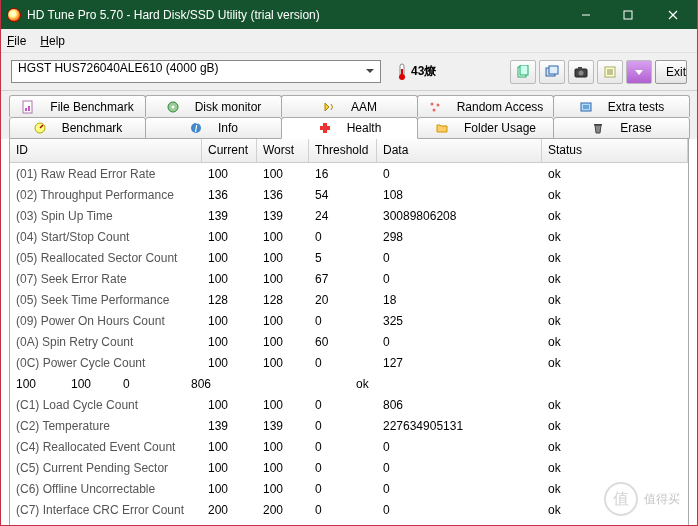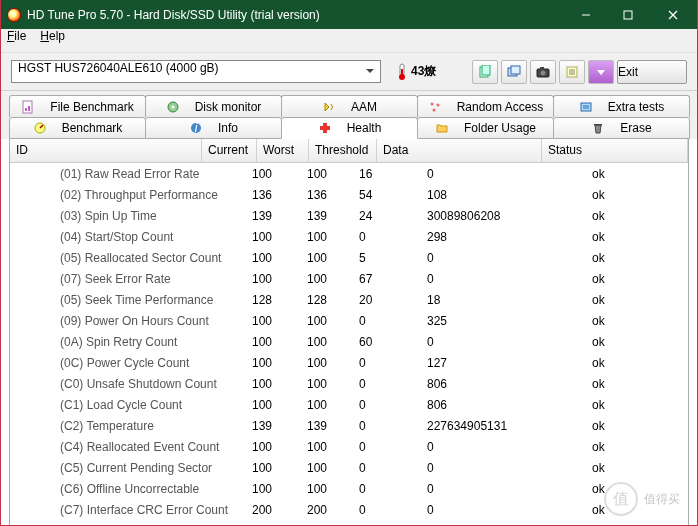--- a/index.html
+++ b/index.html
@@ -4,51 +4,51 @@
 <style>
 * { margin: 0; padding: 0; box-sizing: border-box; font-family: "Microsoft YaHei", Tahoma, Arial, sans-serif; font-size: 12px; }
 body { background: #fff; width: 698px; height: 526px; overflow: hidden; border: 1px solid #c13247; border-top: none; }
 .titlebar { background: #14532d; color: #fff; height: 29px; display: flex; align-items: center; padding-left: 6px; }
 .titlebar .ticon { width: 14px; height: 14px; background: radial-gradient(circle at 40% 40%, #fff 0%, #ff9 30%, #f60 70%); border-radius: 50%; margin-right: 6px; border: 1px solid #a00; }
 .titlebar .ttext { flex: 1; font-size: 12px; }
 .titlebar .tbtns { display: flex; }
 .titlebar .tbtn { width: 42px; height: 29px; display: flex; align-items: center; justify-content: center; color: #fff; cursor: pointer; }
 .titlebar .tbtn.close { width: 48px; }
 .titlebar .tbtn svg { width: 10px; height: 10px; }
-.menubar { background: #f0f0f0; height: 24px; display: flex; align-items: flex-start; padding: 0 6px; gap: 14px; border-bottom: 1px solid #e0e0e0; }
+.menubar { background: #f0f0f0; height: 24px; display: flex; align-items: center; padding: 0 6px; gap: 14px; border-bottom: 1px solid #e0e0e0; }
 .menubar span { cursor: pointer; }
 .menubar span u { text-decoration: underline; }
 .toolbar { background: #f0f0f0; padding: 6px 10px; display: flex; align-items: center; gap: 10px; border-bottom: 1px solid #d0d0d0; height: 38px; }
 .drive-select { flex: 0 0 370px; height: 23px; border: 1px solid #888; background: #fff; font-family: "Courier New", monospace; font-size: 12px; padding: 0 22px 0 6px; position: relative; display: flex; align-items: flex-start; }
 .drive-select::after { content: ""; position: absolute; right: 6px; top: 8px; border: 4px solid transparent; border-top-color: #444; }
 .temp { display: flex; align-items: center; gap: 4px; padding: 2px 6px; }
 .temp .therm { width: 10px; height: 18px; display: inline-block; }
 .temp .tval { font-weight: bold; }
 .tbicons { display: flex; gap: 3px; margin-left: auto; align-items: center; }
 .tbicon { width: 26px; height: 24px; border: 1px solid #bbb; background: linear-gradient(#fdfdfd,#e8e8e8); display: flex; align-items: center; justify-content: center; cursor: pointer; border-radius: 2px; }
 .tbicon.purple { background: linear-gradient(#d8a0f0,#b060d0); }
-.exitbtn { width: 70px; height: 24px; border: 1px solid #999; background: linear-gradient(#fdfdfd,#e4e4e4); font-family: "Courier New", monospace; display: flex; align-items: center; justify-content: flex-start; cursor: pointer; border-radius: 2px; }
+.exitbtn { width: 32px; height: 24px; border: 1px solid #999; background: linear-gradient(#fdfdfd,#e4e4e4); font-family: "Courier New", monospace; display: flex; align-items: center; justify-content: flex-end; cursor: pointer; border-radius: 2px; }
 .tabs-wrap { padding: 4px 8px 0 8px; background: #f0f0f0; }
 .tabs-row { display: flex; }
 .tab { flex: 1 1 0; height: 22px; border: 1px solid #aaa; background: linear-gradient(#fff,#ececec); display: flex; align-items: center; justify-content: center; gap: 15px; cursor: pointer; font-size: 12px; border-top-left-radius: 3px; border-top-right-radius: 3px; margin-right: -1px; position: relative; }
 .tab.selected { background: #fff; border-bottom: 1px solid #fff; z-index: 2; }
 .tabs-row.r1 .tab { border-bottom: none; }
 .ticon2 { width: 14px; height: 14px; display: inline-flex; align-items: center; justify-content: center; }
 .table-wrap { margin: 0 8px 0 8px; border: 1px solid #aaa; border-top: none; height: 426px; overflow: hidden; background: #fff; }
 .thead { display: flex; background: linear-gradient(#fdfdfd,#ececec); border-bottom: 1px solid #ccc; height: 24px; }
 .thead > div, .trow > div { padding: 4px 6px; border-right: 1px solid #e4e4e4; overflow: hidden; white-space: nowrap; }
 .thead > div { font-weight: normal; border-right: 1px solid #d0d0d0; }
 .c-id { width: 192px; flex: 0 0 192px; }
 .c-cur { width: 55px; flex: 0 0 55px; }
 .c-wor { width: 52px; flex: 0 0 52px; }
 .c-thr { width: 68px; flex: 0 0 68px; }
 .c-dat { width: 165px; flex: 0 0 165px; }
 .c-sta { flex: 1; }
 .tbody { overflow-y: auto; height: 402px; }
-.trow { display: flex; height: 21px; align-items: center; margin-left: 44px; }
+.trow { display: flex; height: 21px; align-items: center; }
 .trow > div { border-right: none; }
 .trow > .c-id { color: #555; }
 .watermark { position: absolute; right: 18px; bottom: 10px; opacity: 0.5; font-size: 14px; color: #888; pointer-events: none; display: flex; align-items: center; gap: 6px; }
 .watermark .wcircle { width: 34px; height: 34px; border: 2px solid #bbb; border-radius: 50%; display: flex; align-items: center; justify-content: center; font-size: 16px; color: #aaa; }
 </style>
 </head>
 <body>
 
 <div class="titlebar">
   <span class="ticon"></span>
@@ -314,21 +314,20 @@
       </div>
       <div class="trow">
         <div class="c-id">(0C) Power Cycle Count</div>
         <div class="c-cur">100</div>
         <div class="c-wor">100</div>
         <div class="c-thr">0</div>
         <div class="c-dat">127</div>
         <div class="c-sta">ok</div>
       </div>
       <div class="trow">
-        <div class="c-id">(C0) Unsafe Shutdown Count</div>
         <div class="c-cur">100</div>
         <div class="c-wor">100</div>
         <div class="c-thr">0</div>
         <div class="c-dat">806</div>
         <div class="c-sta">ok</div>
       </div>
       <div class="trow">
         <div class="c-id">(C1) Load Cycle Count</div>
         <div class="c-cur">100</div>
         <div class="c-wor">100</div>

